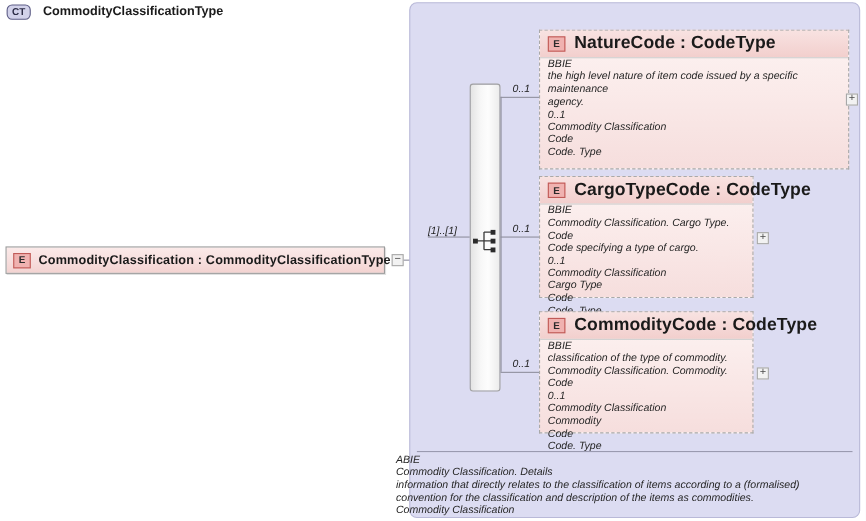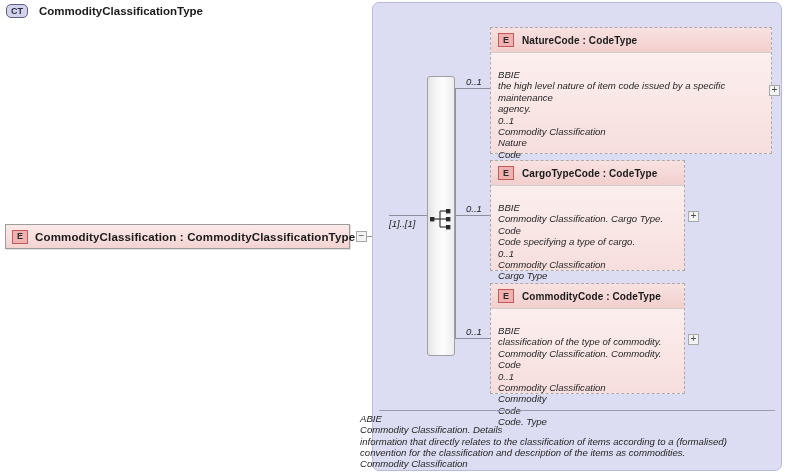--- a/index.html
+++ b/index.html
@@ -94,25 +94,25 @@
     background:linear-gradient(to bottom,#fdf3f2 0%,#faeae9 45%,#f6dedd 100%);
     box-sizing:border-box;
   }
   .child-head{
     height:24px;display:flex;align-items:center;
     background:linear-gradient(to bottom,#f8e2e1 0%,#f2cfcd 100%);
     border-bottom:1px solid #cfcfcf;
   }
   .child-head .e-badge{margin-left:7px;}
   .child-head .el-title{
-    margin-left:8px;font-size:10px;font-weight:bold;color:#1a1a1a;
+    margin-left:8px;font-size:16px;font-weight:bold;color:#1a1a1a;
     white-space:nowrap;letter-spacing:.1px;
   }
   .child-body{
-    padding:16px 6px 4px 7px;
+    padding:0 6px 4px 7px;
     font-style:italic;font-size:9.6px;line-height:11.4px;color:#262626;
   }
   .child-body div{white-space:pre-wrap;}
 
   
   #ct-sep{left:379px;top:410px;width:396px;height:1px;background:#9a9ab0;position:absolute;}
   #ct-footer{
     left:360px;top:413px;width:396px;
     font-style:italic;font-size:9.6px;line-height:11.3px;color:#262626;
     position:absolute;
@@ -146,21 +146,21 @@
     <line x1="10" y1="4" x2="10" y2="20" stroke="#3a3a3a" stroke-width="1.2"></line>
     <line x1="10" y1="4" x2="17" y2="4" stroke="#3a3a3a" stroke-width="1.2"></line>
     <line x1="10" y1="12" x2="17" y2="12" stroke="#3a3a3a" stroke-width="1.2"></line>
     <line x1="10" y1="20" x2="17" y2="20" stroke="#3a3a3a" stroke-width="1.2"></line>
     <rect x="0" y="10" width="4.4" height="4.4" fill="#2b2b2b"></rect>
     <rect x="16" y="2" width="4.4" height="4.4" fill="#2b2b2b"></rect>
     <rect x="16" y="10" width="4.4" height="4.4" fill="#2b2b2b"></rect>
     <rect x="16" y="18" width="4.4" height="4.4" fill="#2b2b2b"></rect>
   </svg>
 </div>
-<div class="card" style="left:389px;top:218px;">[1]..[1]</div>
+<div class="card" style="left:389px;top:205px;">[1]..[1]</div>
 
 <div class="ln lnv" style="left:455px;top:88px;height:250px;"></div>
 <div class="ln lnh" style="left:455px;top:88px;width:35px;"></div>
 <div class="ln lnh" style="left:455px;top:215px;width:35px;"></div>
 <div class="ln lnh" style="left:455px;top:338px;width:35px;"></div>
 
 <div class="ln lnh" style="left:389px;top:215px;width:38px;"></div>
 
 <div class="card" style="left:466px;top:76px;">0..1</div>
 <div class="card" style="left:466px;top:203px;">0..1</div>
@@ -170,21 +170,20 @@
   <div class="child-head">
     <span class="e-badge">E</span>
     <span class="el-title">NatureCode : CodeType</span>
   </div>
   <div class="child-body">
     <div>BBIE</div>
     <div>the high level nature of item code issued by a specific maintenance</div>
     <div>agency.</div>
     <div>0..1</div>
     <div>Commodity Classification</div>
-    <div>Nature</div>
     <div>Code</div>
     <div>Code. Type</div>
   </div>
 </div>
 <div class="pm-box" style="left:769px;top:85px;">
   <span>+</span>
 </div>
 
 <div class="child" style="left:490px;top:160px;width:195px;height:111px;">
   <div class="child-head">

